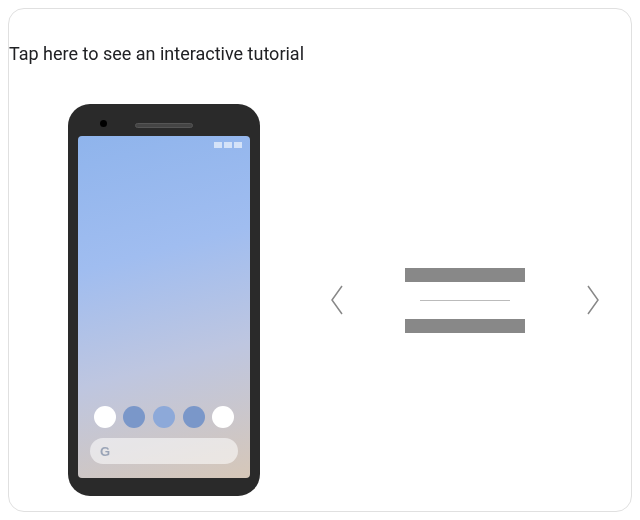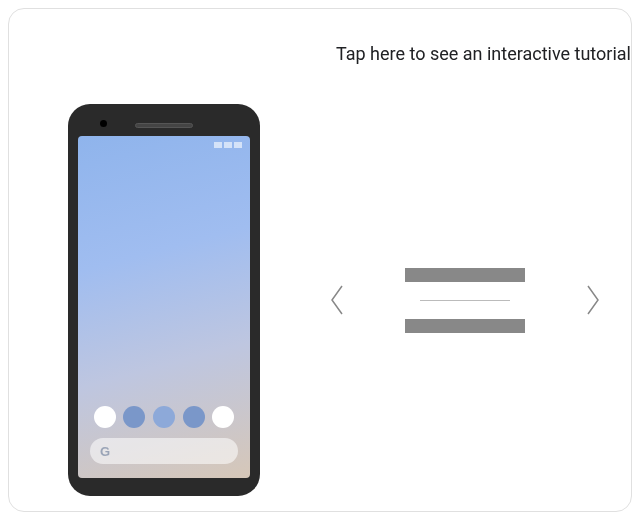--- a/index.html
+++ b/index.html
@@ -13,21 +13,21 @@
     .card {
       width: 624px;
       height: 504px;
       margin: 8px;
       border: 1px solid #e0e0e0;
       border-radius: 16px;
       position: relative;
       background: #fff;
     }
     .heading {
-      text-align: right;
+      text-align: left;
       font-size: 18px;
       color: #202124;
       padding-top: 34px;
       font-weight: 400;
     }
     .content {
       display: flex;
       align-items: center;
       position: absolute;
       top: 110px;

